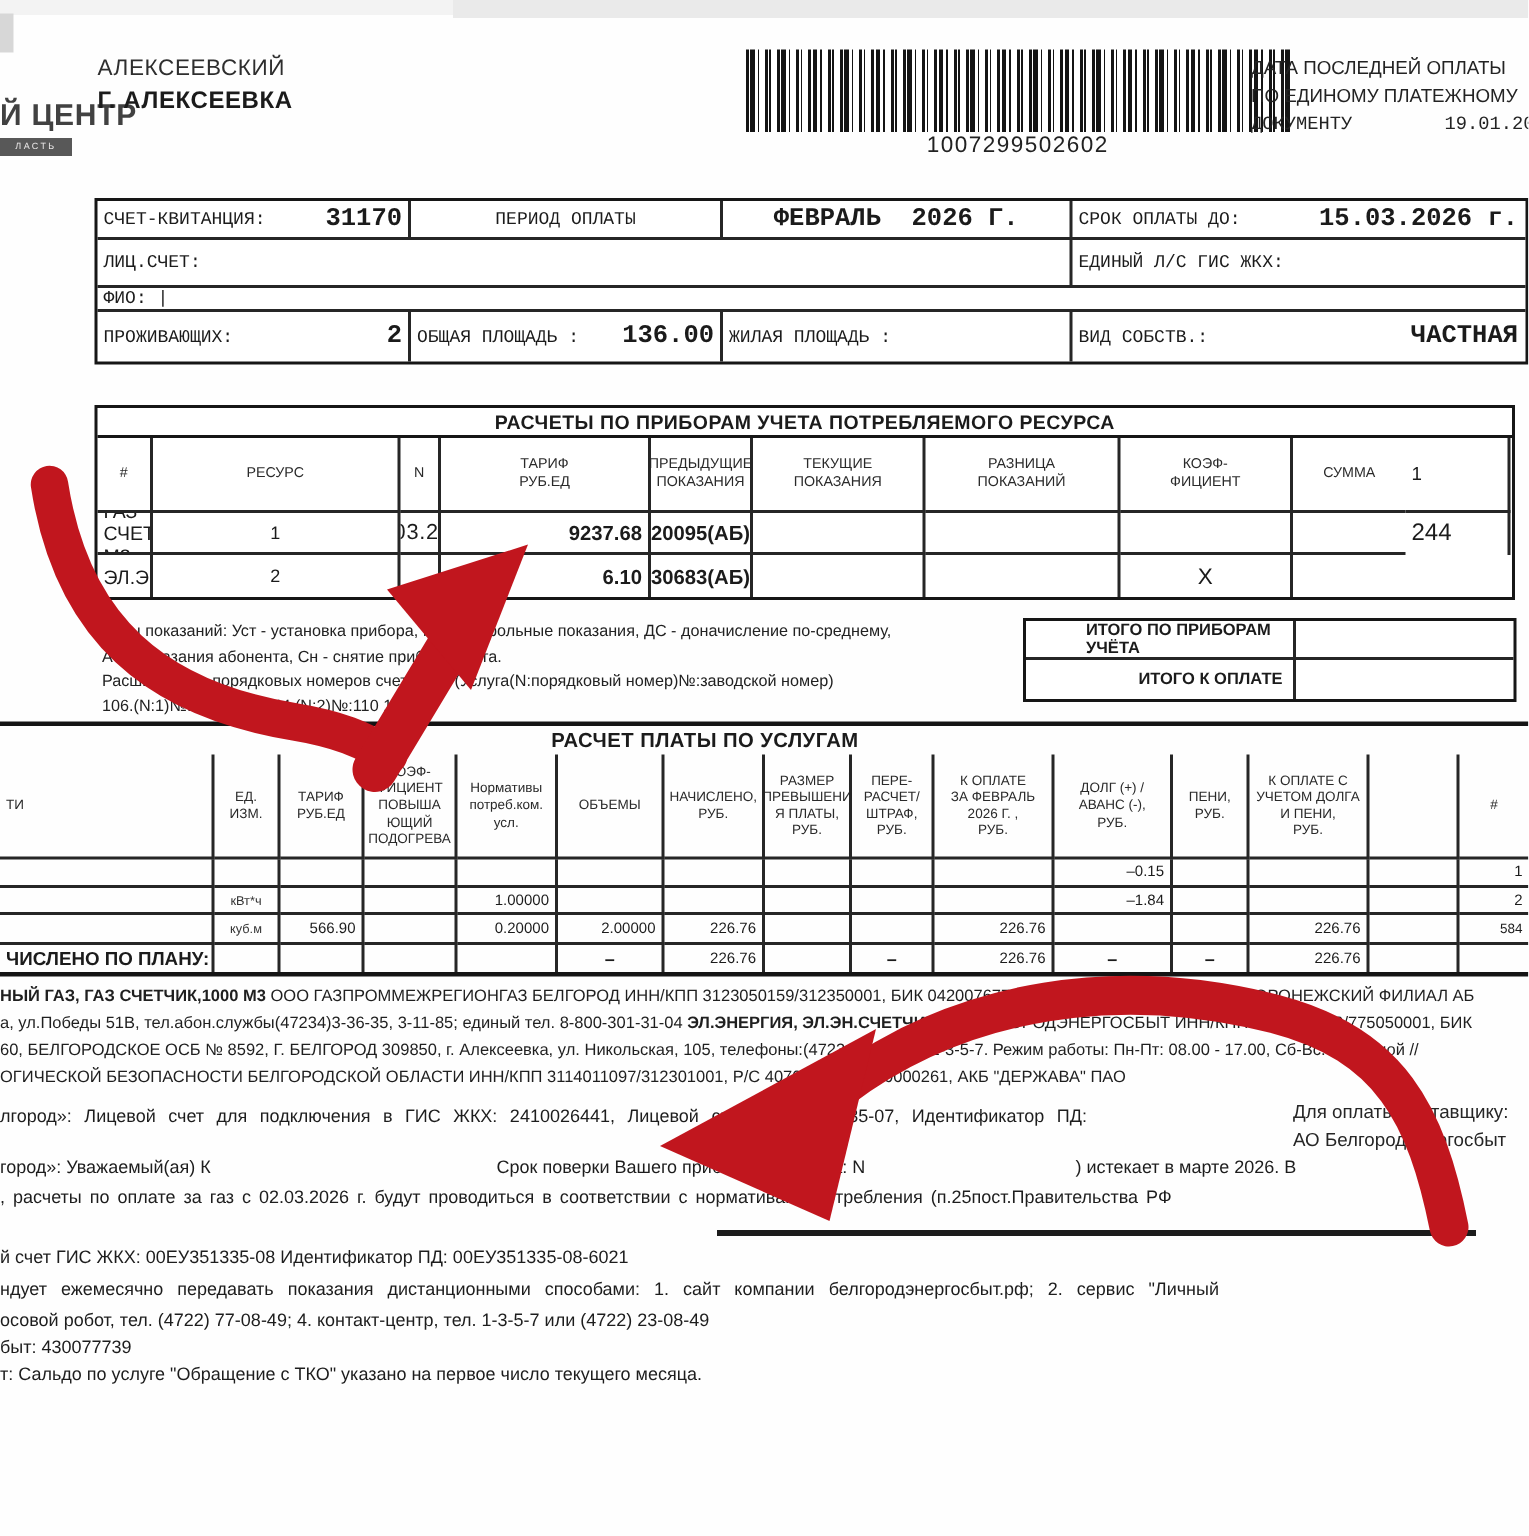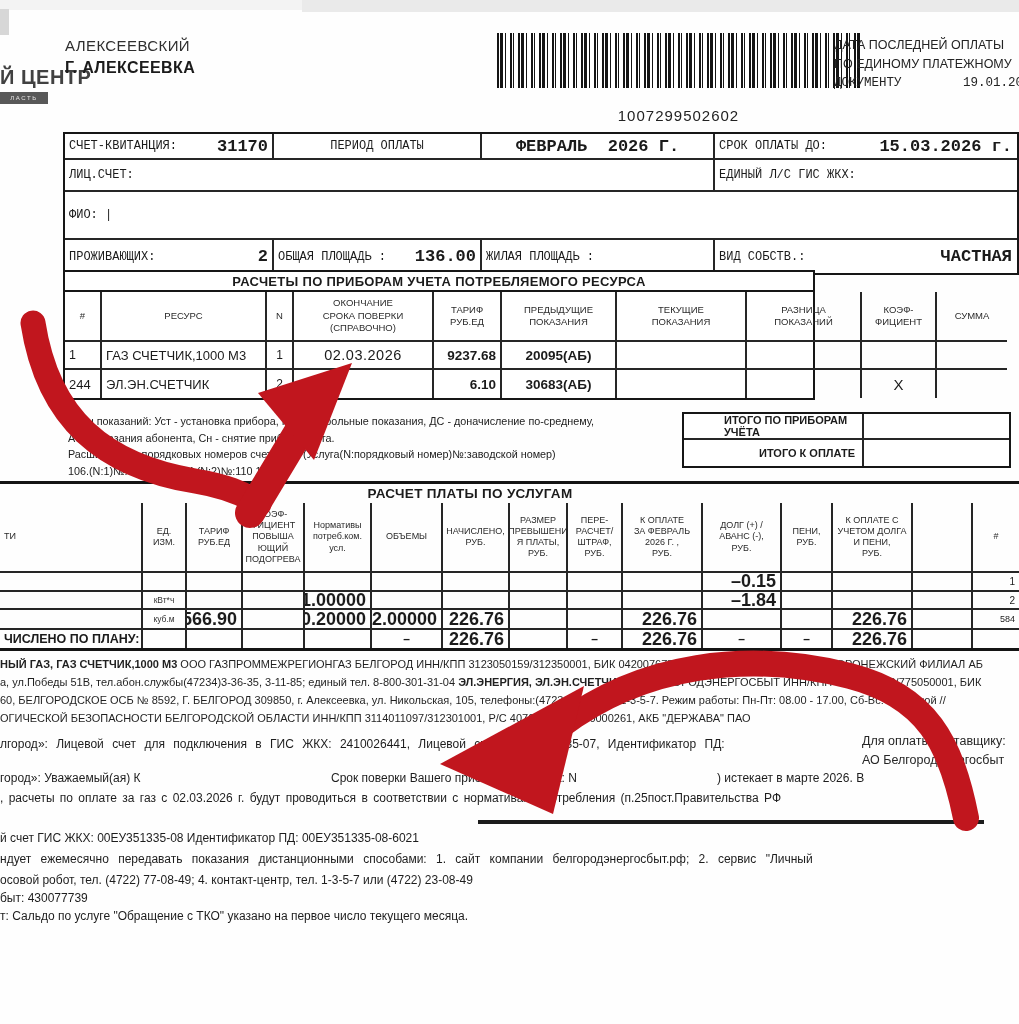--- a/index.html
+++ b/index.html
@@ -14,21 +14,21 @@
   .strip3 { left:0; top:9px; width:9px; height:26px; background:#d7d7d7; }
 
   
   .logo-text { font-size:20px; font-weight:bold; color:#414141; letter-spacing:.5px; }
   .logo-badge { width:48px; height:12px; background:#585858; color:#e9e7e7; font-size:6px;
                 letter-spacing:1.6px; display:flex; align-items:center; justify-content:center; margin-top:3px; }
   .district { font-size:15px; color:#2e2e2e; letter-spacing:.4px; }
   .city { font-size:16px; font-weight:bold; margin-top:5px; letter-spacing:.4px; }
   .barcode { width:363px; height:55px;
     background:repeating-linear-gradient(90deg,#141414 0 2px,#fff 2px 3px,#141414 3px 6px,#fff 6px 8px,#141414 8px 9px,#fff 9px 13px,#141414 13px 15px,#fff 15px 16px,#141414 16px 17px,#fff 17px 21px); }
-  .barcode-num { width:363px; text-align:center; font-size:15px; letter-spacing:1px; color:#222;margin-top:19px; }
+  .barcode-num { width:363px; text-align:center; font-size:15px; letter-spacing:1px; color:#222; }
   .lastpay { width:204px; font-size:12.5px; line-height:1.5; color:#232323; }
   .lastpay .row { display:flex; justify-content:space-between; }
 
   
   .tbl { border:2.5px solid #161616; background:#fff; }
   .row { display:grid;font-family:Liberation Mono, monospace; }
   .cell { display:flex; align-items:center; padding:0 4px; overflow:hidden;
           border-right:2px solid #262626; font-size:12px; }
   .nr { border-right:none !important; }
   .bb { border-bottom:2px solid #262626; }
@@ -56,21 +56,21 @@
   .notes { font-size:10.8px; line-height:16.5px; color:#222; white-space:nowrap; }
 
   
   .rule3 { height:3px; background:#141414; }
   .svc-title { width:940px; text-align:center; font-weight:bold; font-size:13.5px; height:19px;
                display:flex; align-items:center; justify-content:center; letter-spacing:.3px; }
   .svc { display:grid; grid-template-columns:143px 44px 56px 62px 67px 71px 67px 58px 55px 80px 79px 51px 80px 60px 46px;
          grid-template-rows:70px 19px 18px 20px 18px; border-bottom:3px solid #141414; }
   .hc { font-size:9px; line-height:1.25; text-align:center; justify-content:center;
         white-space:pre-line; color:#2a2a2a; }
-  .num { font-weight:bold; font-size:18px; }
+  .num { font-weight:normal; font-size:10px; }
   .u { font-size:8.5px; justify-content:center; color:#333; }
   .dash { justify-content:center; font-weight:bold; font-size:12px; }
   .hash { font-size:10px; justify-content:flex-end; }
   .plan { font-weight:bold; font-size:12.5px; white-space:nowrap; }
 
   
   .fine { font-size:11px; line-height:18px; white-space:nowrap; color:#1f1f1f; }
   .bodyline { font-size:12px; white-space:nowrap; color:#1d1d1d; }
   .ws5 { word-spacing:5px; }
   .ws2 { word-spacing:2px; }
@@ -120,49 +120,46 @@
       <div class="cell ctr val" style="white-space:pre">ФЕВРАЛЬ  2026 Г.</div>
       <div class="cell nr" style="justify-content:space-between">
         <span class="lab">СРОК ОПЛАТЫ ДО:</span>
         <span class="val">15.03.2026 г.</span>
       </div>
     </div>
     <div class="row bb" style="grid-template-columns:650px 301px;height:32px">
       <div class="cell lab">ЛИЦ.СЧЕТ:</div>
       <div class="cell nr lab">ЕДИНЫЙ Л/С ГИС ЖКХ:</div>
     </div>
-    <div class="row bb" style="grid-template-columns:951px;height:48px">
+    <div class="row bb" style="grid-template-columns:951px;height:16px">
       <div class="cell nr lab">ФИО: |</div>
     </div>
     <div class="row" style="grid-template-columns:209px 208px 233px 301px;height:33px">
       <div class="cell" style="justify-content:space-between">
         <span class="lab">ПРОЖИВАЮЩИХ:</span>
         <span class="val">2</span>
       </div>
       <div class="cell" style="justify-content:space-between">
         <span class="lab">ОБЩАЯ ПЛОЩАДЬ :</span>
         <span class="val">136.00</span>
       </div>
       <div class="cell lab">ЖИЛАЯ ПЛОЩАДЬ :</div>
       <div class="cell nr" style="justify-content:space-between">
         <span class="lab">ВИД СОБСТВ.:</span>
         <span class="val">ЧАСТНАЯ</span>
       </div>
     </div>
   </div>
 
-  <div class="abs tbl" style="left:63px;top:270px;width:752px">
+  <div class="abs tbl" style="left:63px;top:270px;width:947px">
     <div class="mtr-title">РАСЧЕТЫ ПО ПРИБОРАМ УЧЕТА ПОТРЕБЛЯЕМОГО РЕСУРСА</div>
     <div class="mtr">
       <div class="cell bb mhc">#</div>
       <div class="cell bb mhc">РЕСУРС</div>
       <div class="cell bb mhc">N</div>
-      <div class="cell bb mhc">ОКОНЧАНИЕ
-СРОКА ПОВЕРКИ
-(СПРАВОЧНО)</div>
       <div class="cell bb mhc">ТАРИФ
 РУБ.ЕД</div>
       <div class="cell bb mhc">ПРЕДЫДУЩИЕ
 ПОКАЗАНИЯ</div>
       <div class="cell bb mhc">ТЕКУЩИЕ
 ПОКАЗАНИЯ</div>
       <div class="cell bb mhc">РАЗНИЦА
 ПОКАЗАНИЙ</div>
       <div class="cell bb mhc">КОЭФ-
 ФИЦИЕНТ</div>
@@ -172,21 +169,21 @@
       <div class="cell bb" style="font-size:13px">ГАЗ СЧЕТЧИК,1000 М3</div>
       <div class="cell bb ctr">1</div>
       <div class="cell bb ctr mdate">02.03.2026</div>
       <div class="cell bb r mnum">9237.68</div>
       <div class="cell bb ctr mnum">20095(АБ)</div>
       <div class="cell bb"></div>
       <div class="cell bb"></div>
       <div class="cell bb"></div>
       <div class="cell bb nr"></div>
 
-      <div class="cell" style="font-size:13px">244</div>
+      <div class="cell" style="font-size:16px">244</div>
       <div class="cell" style="font-size:13px">ЭЛ.ЭН.СЧЕТЧИК</div>
       <div class="cell ctr">2</div>
       <div class="cell"></div>
       <div class="cell r mnum">6.10</div>
       <div class="cell ctr mnum">30683(АБ)</div>
       <div class="cell"></div>
       <div class="cell"></div>
       <div class="cell ctr" style="font-size:15px">X</div>
       <div class="cell nr"></div>
     </div>

